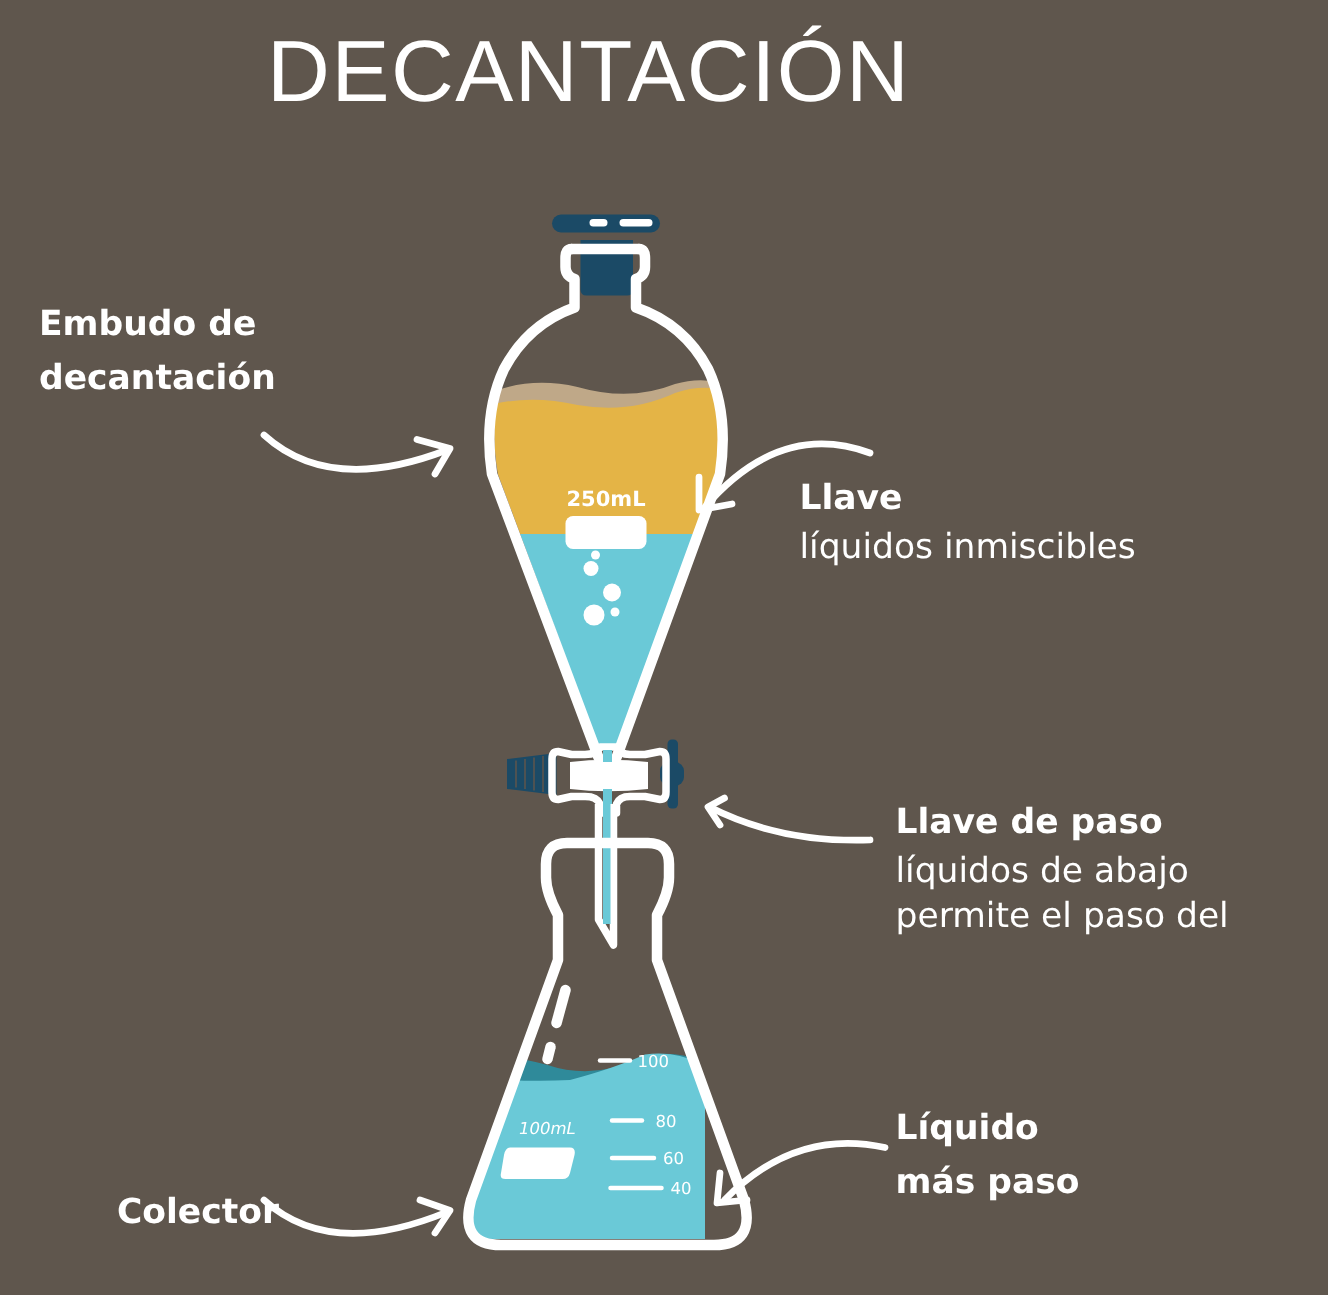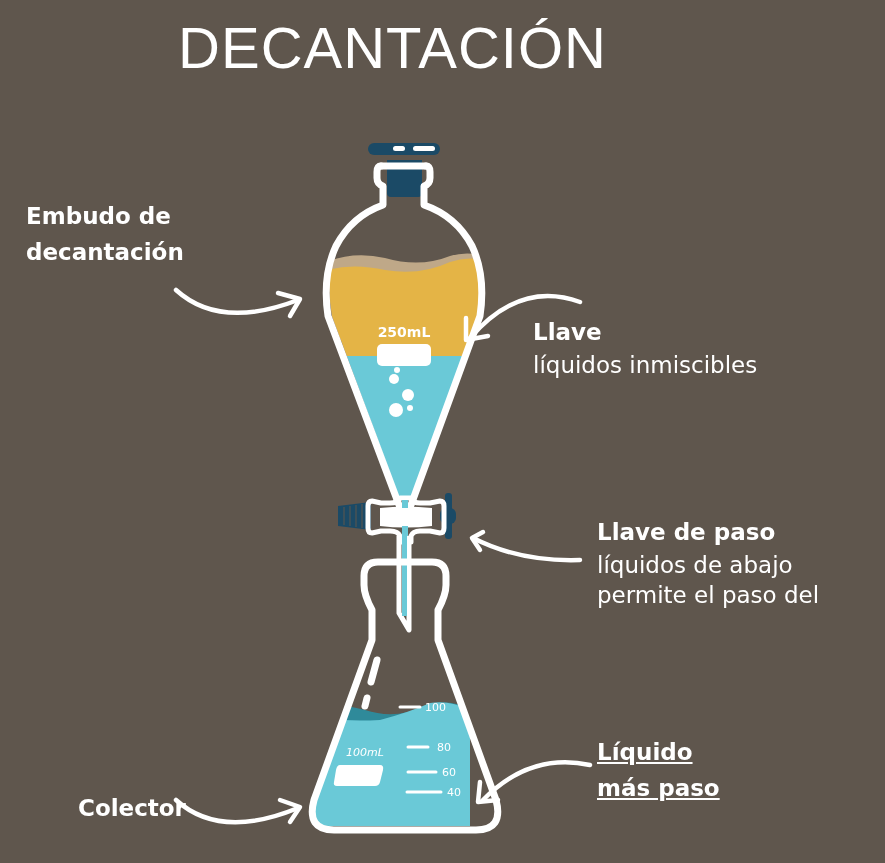--- a/index.html
+++ b/index.html
@@ -138,24 +138,24 @@
 <div class="label bold" style="left:26px; top:198px;">
   <div>Embudo de</div>
   <div>decantación</div>
 </div>
 
 <div class="label" style="left:533px; top:314px;">
   <div class="bold">Llave</div>
   <div class="sub">líquidos inmiscibles</div>
 </div>
 
-<div class="label" style="left:597px; top:514px;">
+<div class="label" style="left:597px; top:530px;">
   <div class="bold">Llave de paso</div>
   <div class="sub">líquidos de abajo</div>
   <div class="sub">permite el paso del</div>
 </div>
 
 <div class="label bold" style="left:78px; top:746px;margin-top:44px;">Colector</div>
 
-<div class="label bold" style="left:597px; top:734px;text-decoration:underline;">
+<div class="label bold" style="left:597px; top:734px;">
   <div>Líquido</div>
   <div>más paso</div>
 </div>
 
 </body></html>

